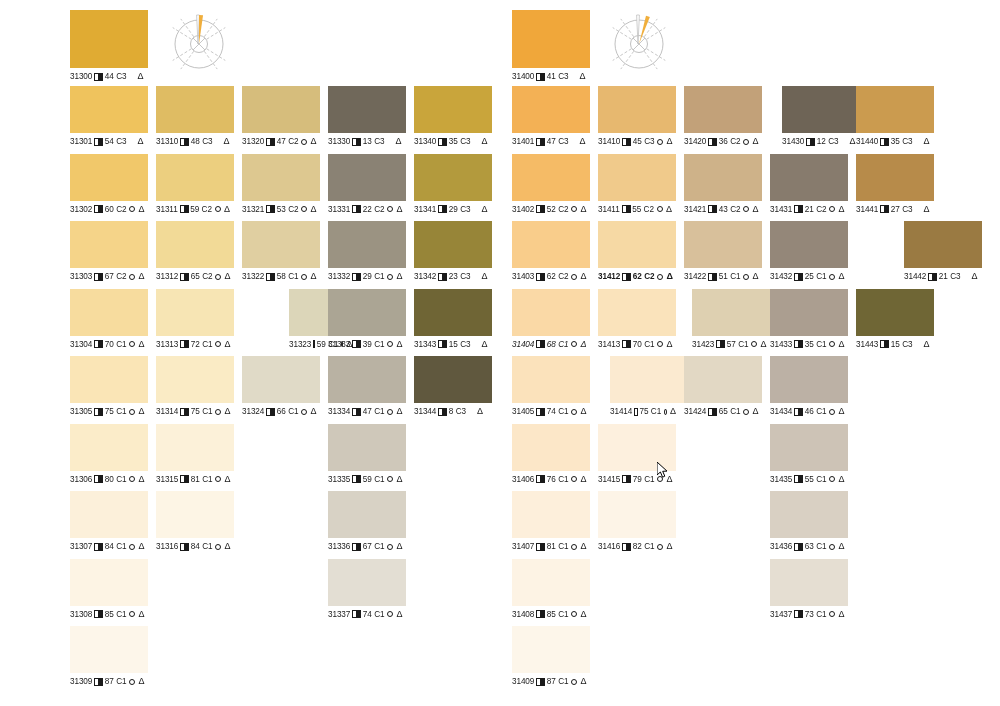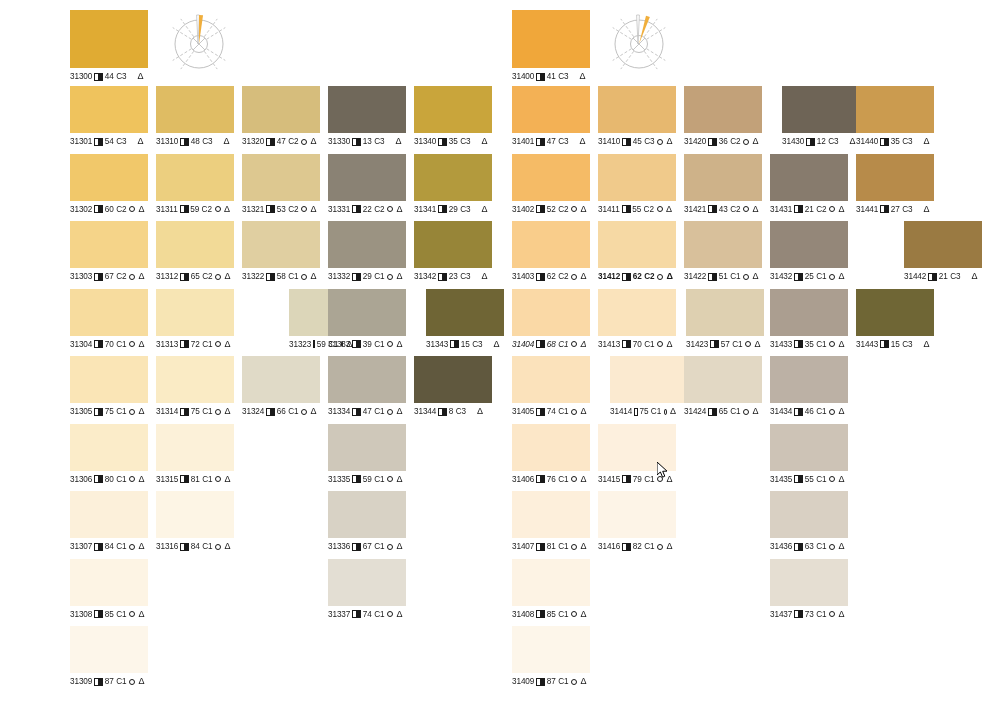--- a/index.html
+++ b/index.html
@@ -441,21 +441,21 @@
         <div class="cell" style="left: 0px; top: 221px;">
           <div class="chip" style="background: rgb(151, 133, 56);"></div>
           <div class="caption">
             <span class="code">31342</span>
             <span class="contrast-glyph"></span>
             <span class="num">23</span>
             <span class="cls">C3</span>
             <span class="tri far">Δ</span>
           </div>
         </div>
-        <div class="cell" style="left: 12px; top: 288.5px;">
+        <div class="cell" style="left: 0px; top: 288.5px;">
           <div class="chip" style="background: rgb(111, 101, 53);"></div>
           <div class="caption">
             <span class="code">31343</span>
             <span class="contrast-glyph"></span>
             <span class="num">15</span>
             <span class="cls">C3</span>
             <span class="tri far">Δ</span>
           </div>
         </div>
         <div class="cell" style="left: 0px; top: 356px;">
@@ -703,21 +703,21 @@
           <div class="chip" style="background: rgb(216, 192, 155);"></div>
           <div class="caption">
             <span class="code">31422</span>
             <span class="contrast-glyph"></span>
             <span class="num">51</span>
             <span class="cls">C1</span>
             <span class="circ"></span>
             <span class="tri">Δ</span>
           </div>
         </div>
-        <div class="cell" style="left: 2px; top: 288.5px;">
+        <div class="cell" style="left: 8px; top: 288.5px;">
           <div class="chip" style="background: rgb(222, 208, 177);"></div>
           <div class="caption">
             <span class="code">31423</span>
             <span class="contrast-glyph"></span>
             <span class="num">57</span>
             <span class="cls">C1</span>
             <span class="circ"></span>
             <span class="tri">Δ</span>
           </div>
         </div>

